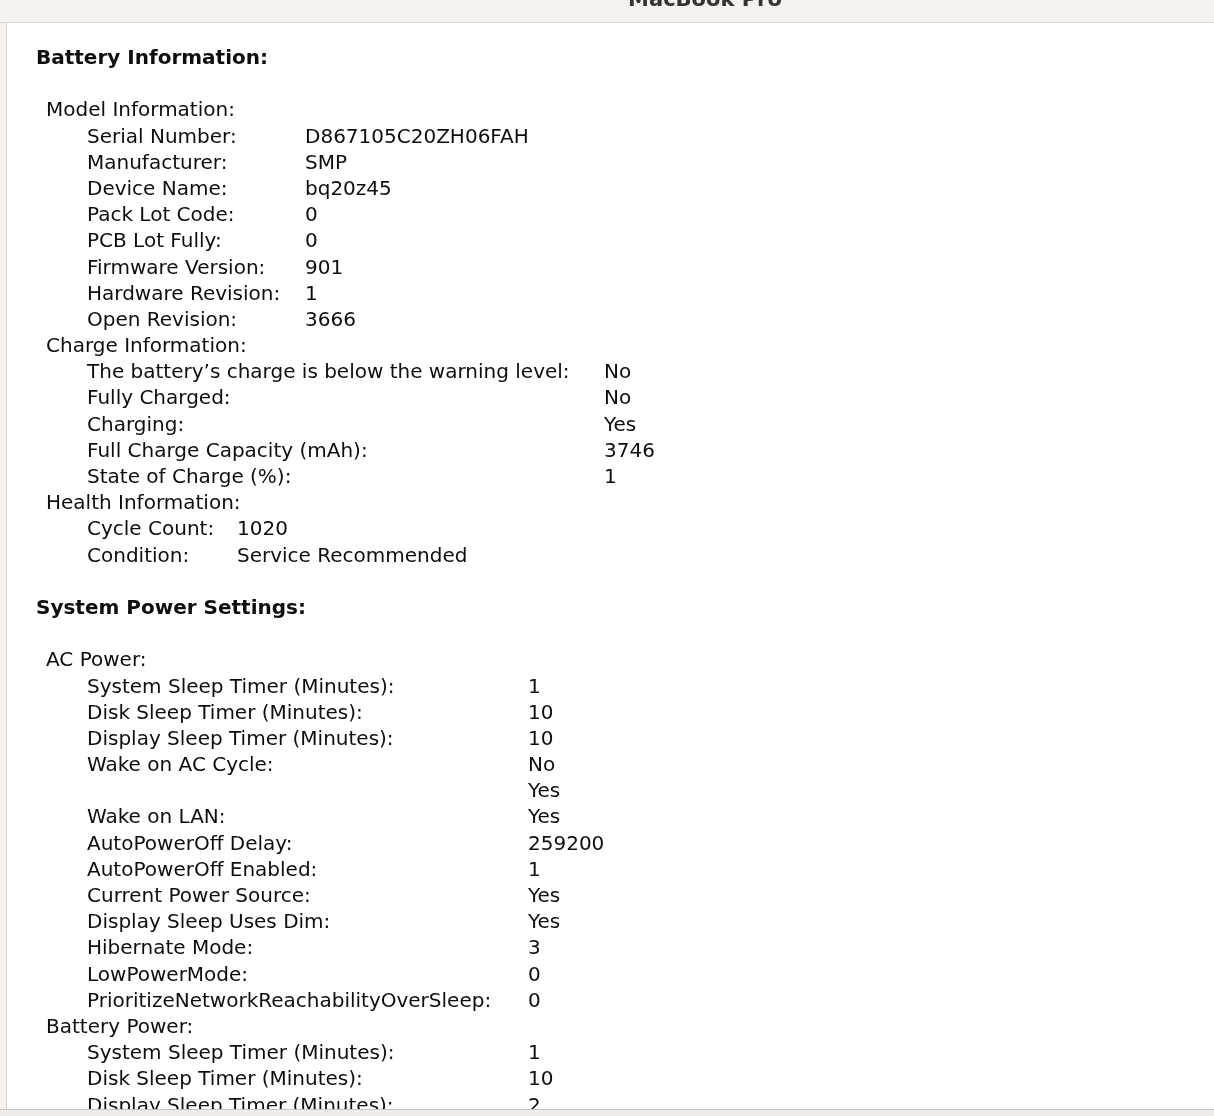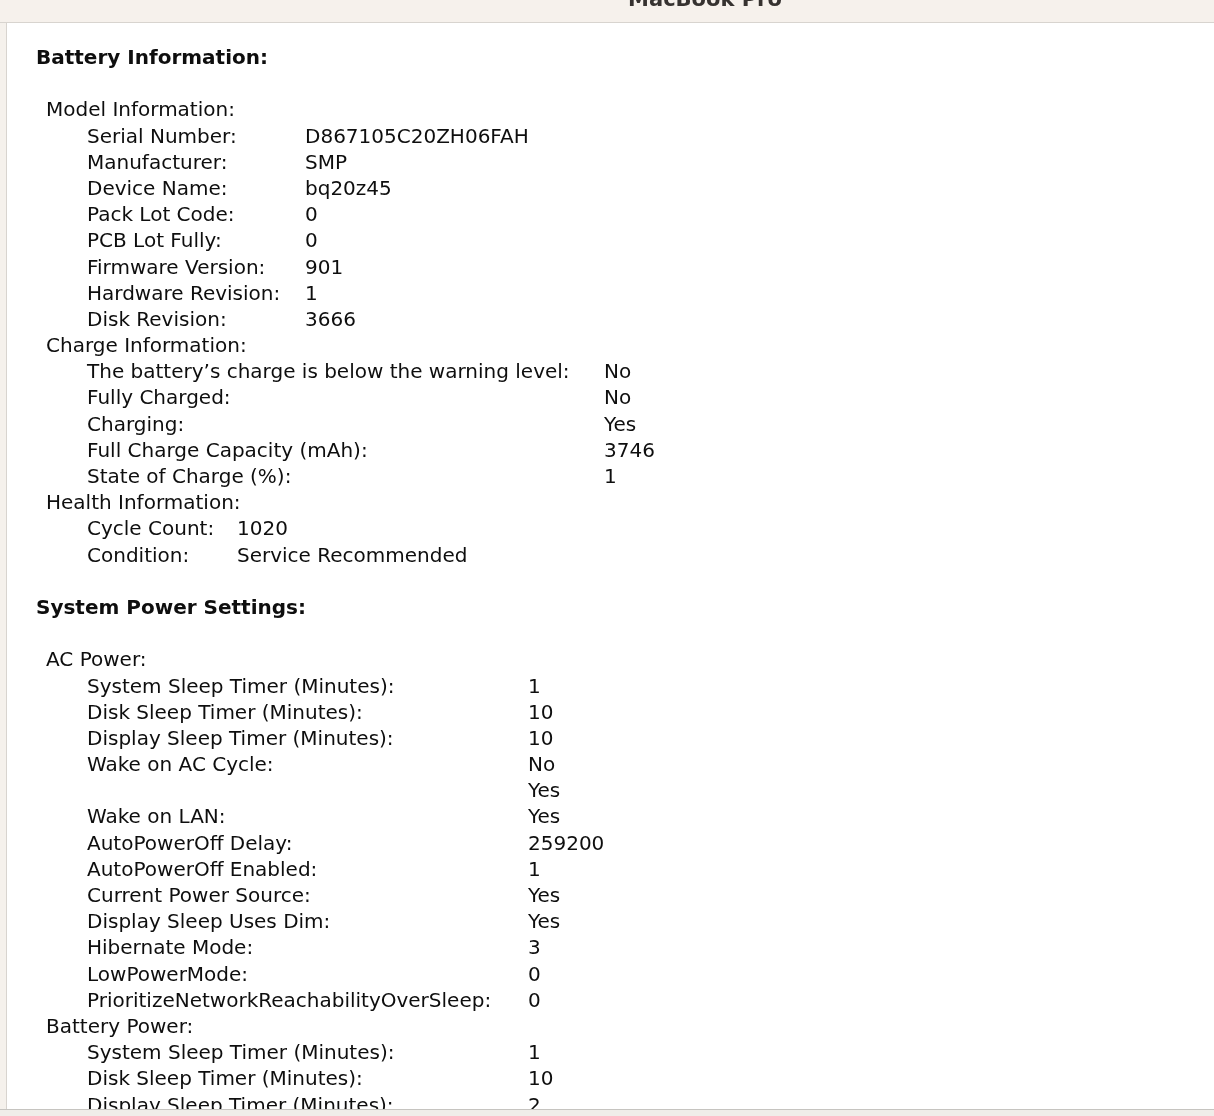--- a/index.html
+++ b/index.html
@@ -124,21 +124,21 @@
       </div>
       <div class="line">
         <span class="row-label">Firmware Version:</span>
         <span class="row-value" style="left: 305px; text-align: right;">901</span>
       </div>
       <div class="line">
         <span class="row-label">Hardware Revision:</span>
         <span class="row-value" style="left: 305px;">1</span>
       </div>
       <div class="line">
-        <span class="row-label">Disk Revision:</span>
+        <span class="row-label">Open Revision:</span>
         <span class="row-value" style="left: 305px;">3666</span>
       </div>
       <div class="line">
         <span class="group-label">Charge Information:</span>
       </div>
       <div class="line">
         <span class="row-label">The battery’s charge is below the warning level:</span>
         <span class="row-value" style="left: 604px;">No</span>
       </div>
       <div class="line">

